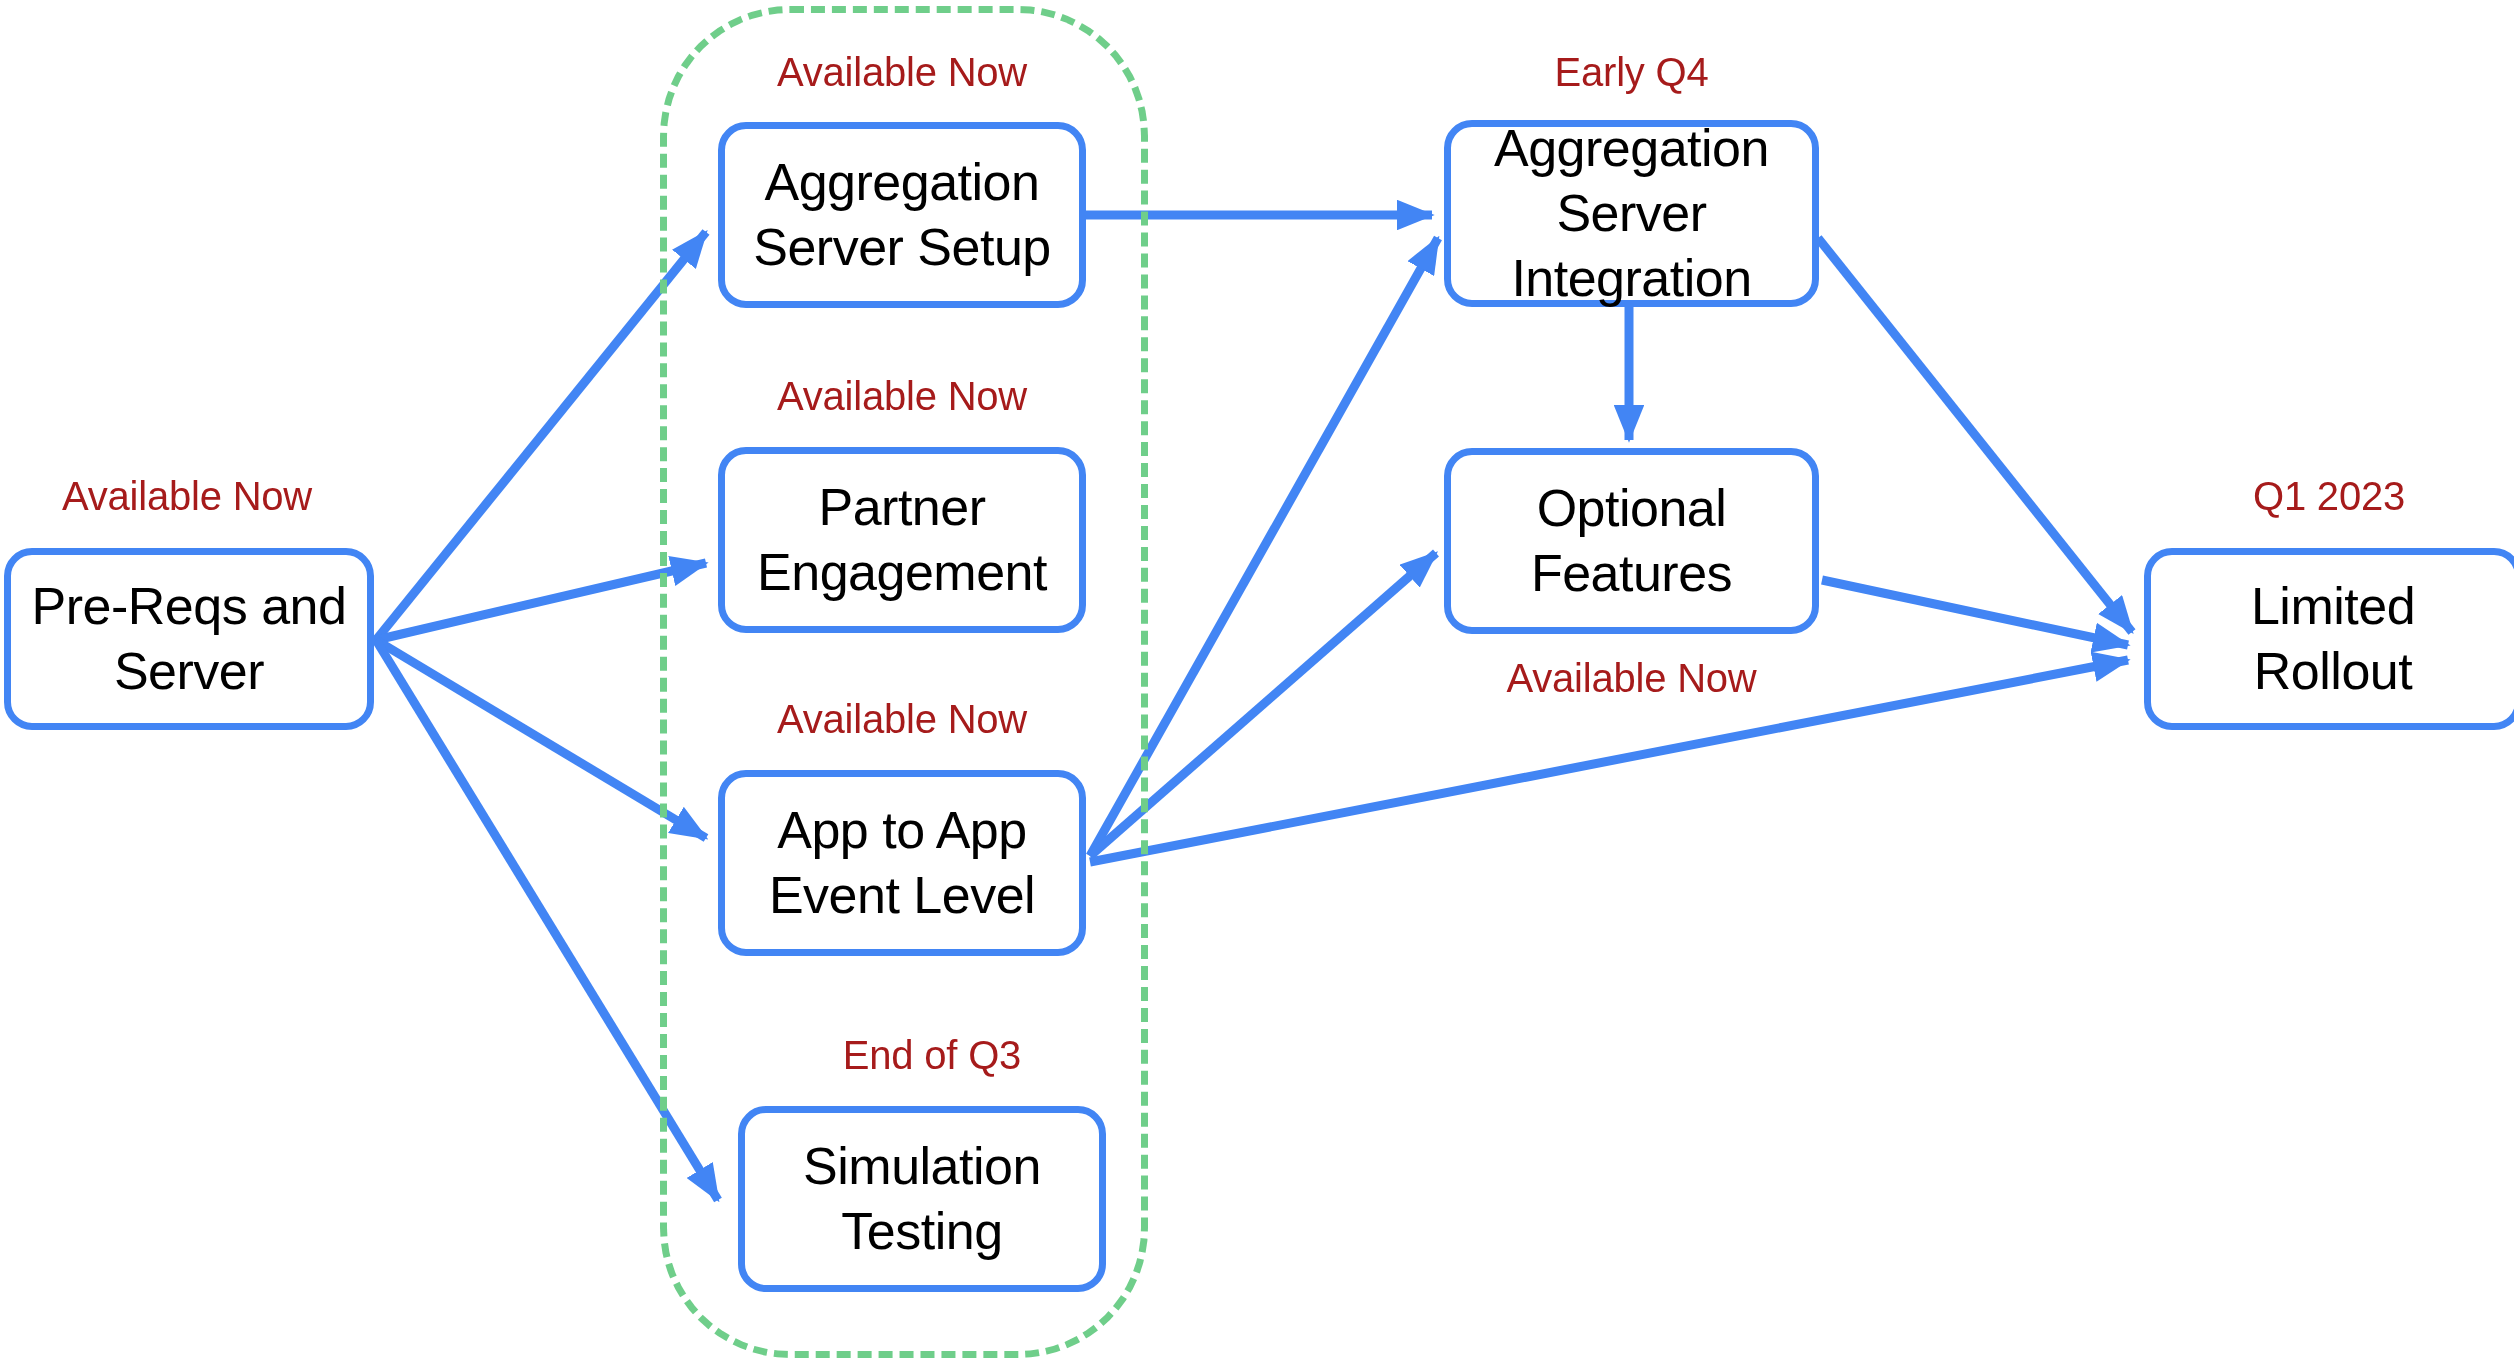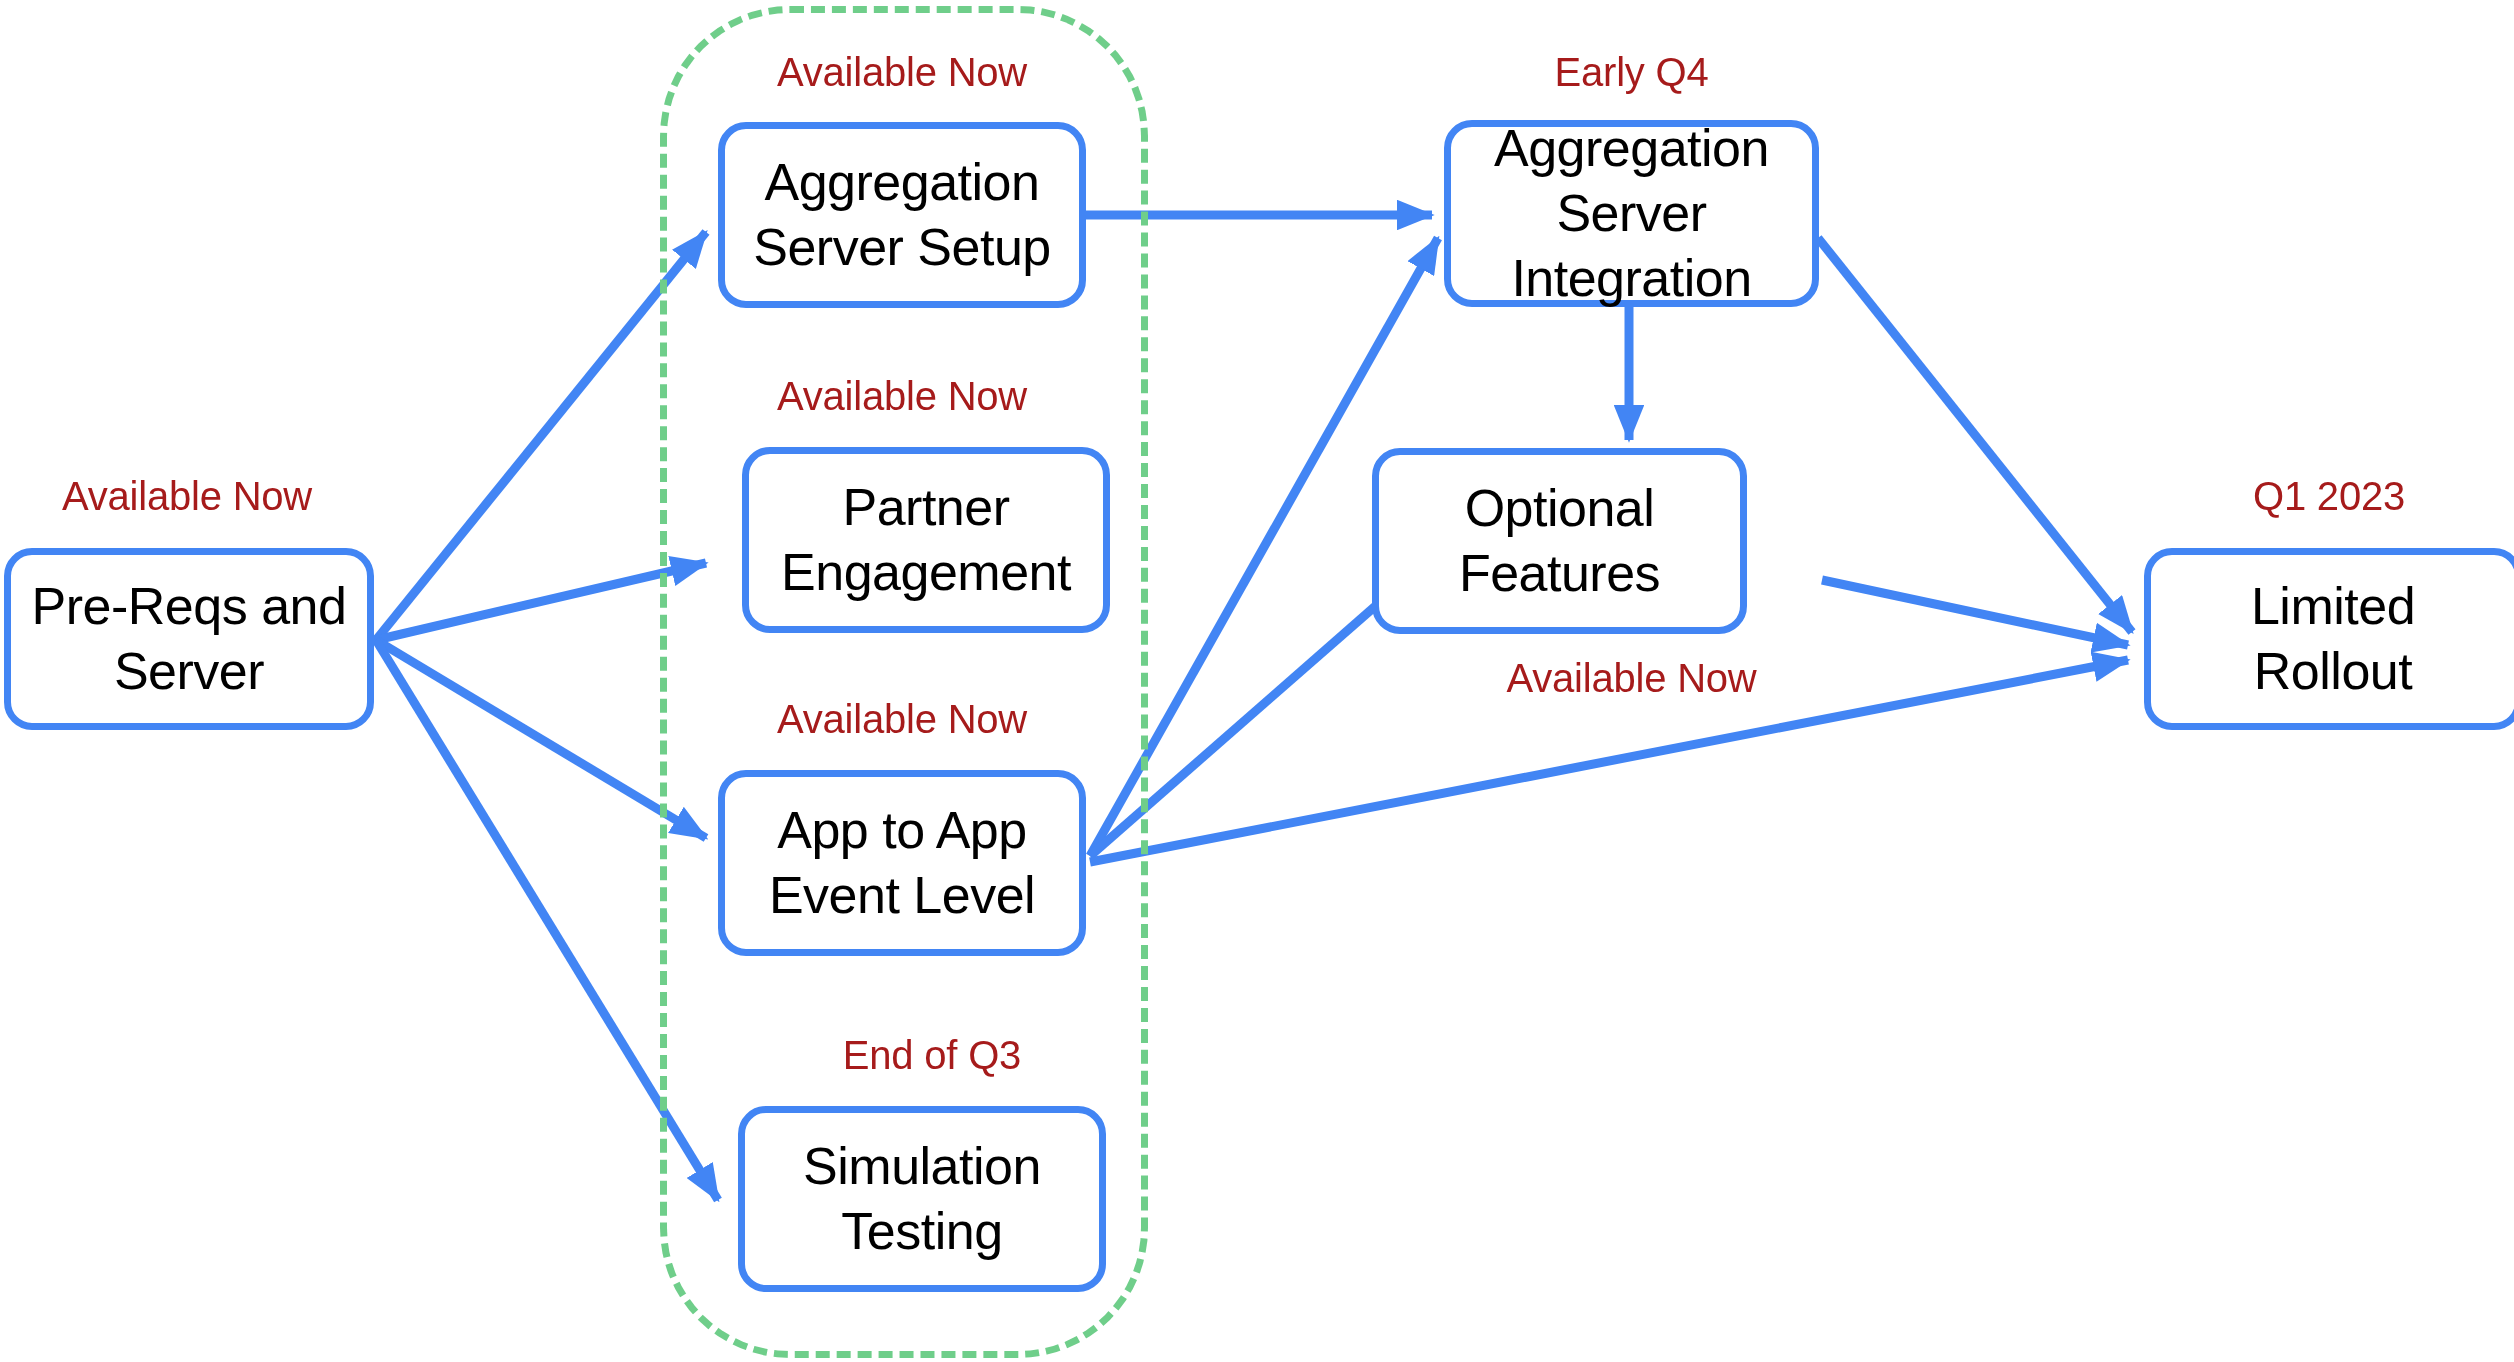--- a/index.html
+++ b/index.html
@@ -108,21 +108,21 @@
 Server</span>
   </div>
 
   <div class="milestone" style="left:718px; top:50px; width:368px;">Available Now</div>
   <div class="node" style="left:718px; top:122px; width:368px; height:186px;">
     <span class="node-label">Aggregation
 Server Setup</span>
   </div>
 
   <div class="milestone" style="left:718px; top:374px; width:368px;">Available Now</div>
-  <div class="node" style="left:718px; top:447px; width:368px; height:186px;margin-left:24px;">
+  <div class="node" style="left:718px; top:447px; width:368px; height:186px;">
     <span class="node-label">Partner
 Engagement</span>
   </div>
 
   <div class="milestone" style="left:718px; top:697px; width:368px;">Available Now</div>
   <div class="node" style="left:718px; top:770px; width:368px; height:186px;align-items:center;">
     <span class="node-label">App to App
 Event Level</span>
   </div>
 
@@ -132,21 +132,21 @@
 Testing</span>
   </div>
 
   <div class="milestone" style="left:1444px; top:50px; width:375px;">Early Q4</div>
   <div class="node" style="left:1444px; top:120px; width:375px; height:187px;">
     <span class="node-label">Aggregation
 Server
 Integration</span>
   </div>
 
-  <div class="node" style="left:1372px; top:448px; width:375px; height:186px;">
+  <div class="node" style="left:1444px; top:448px; width:375px; height:186px;">
     <span class="node-label">Optional
 Features</span>
   </div>
   <div class="milestone" style="left:1444px; top:656px; width:375px;">Available Now</div>
 
   <div class="milestone" style="left:2144px; top:474px; width:370px;">Q1 2023</div>
   <div class="node" style="left:2144px; top:548px; width:378px; height:182px;">
     <span class="node-label">Limited
 Rollout</span>
   </div>

